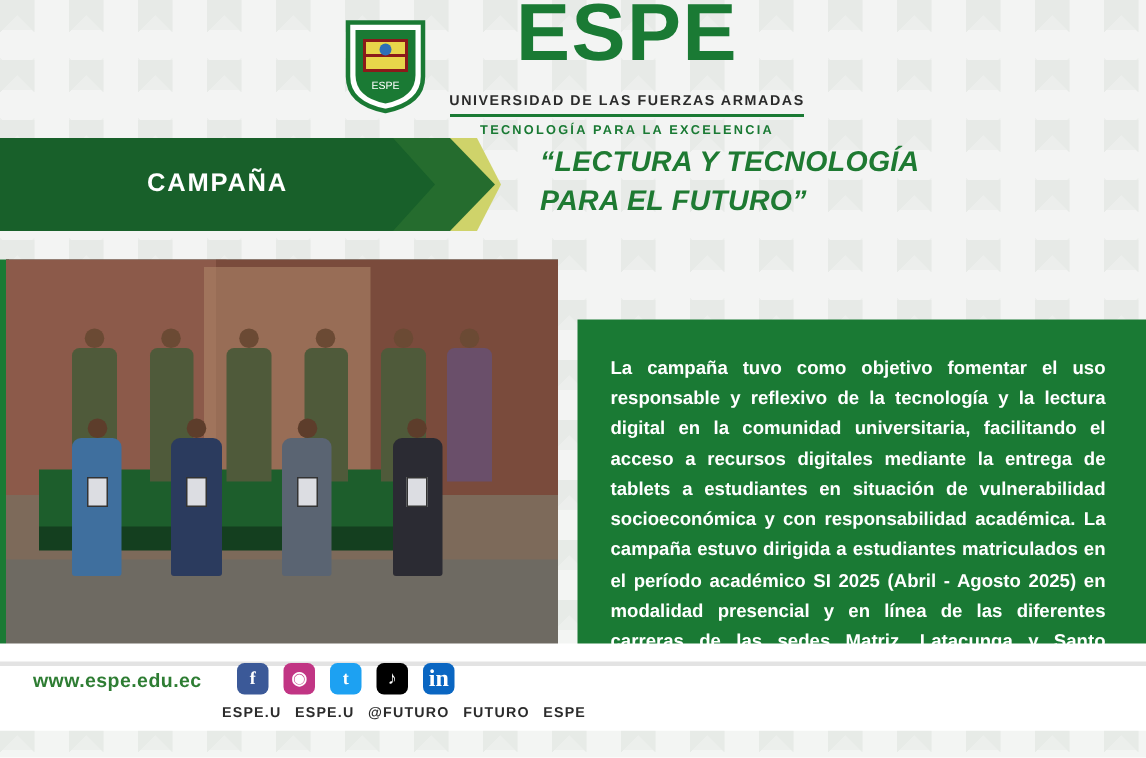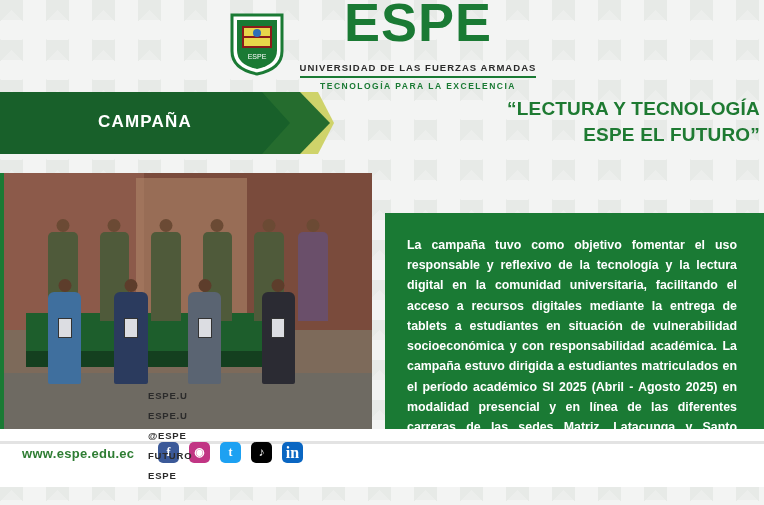--- a/index.html
+++ b/index.html
@@ -75,23 +75,24 @@
     color: #ffffff; font-size: 17px; font-weight: bold; letter-spacing: 1.2px;
     z-index: 3;
   }
   .band-tri {
     position: absolute; top: 0; left: 288px; width: 46px; height: 62px;
     background: #cfd36a;
     clip-path: polygon(0 0, 30px 0, 46px 31px, 30px 62px, 0 62px);
   }
   .band-title {
     position: absolute; top: 96px; left: 360px; width: 400px;
-    text-align: right;
+    text-align: left;
     color: #1e7a32; font-size: 19px; font-weight: bold; line-height: 1.35;
     letter-spacing: .2px;
+    font-style: italic;
   }
   
   .photo {
     position: absolute; left: 4px; top: 173px; width: 368px; height: 270px;
     background: #7d6a5a;
     overflow: hidden;
   }
   
   .ph-wallL { position:absolute; left:0; top:0; width:40%; height:58%; background:#8c5a4a; }
   .ph-wallR { position:absolute; right:0; top:0; width:62%; height:58%; background:#7a4b3c; }
@@ -140,21 +141,21 @@
   }
   .sicon {
     width: 21px; height: 21px; border-radius: 5px;
     display: flex; align-items: center; justify-content: center;
     color: #fff; font-size: 12px; font-weight: bold;
     font-family: "Liberation Serif", serif;
   }
   .handles {
     position: absolute; left: 148px; bottom: 6px;
     font-size: 9.5px; font-weight: bold; color: #2b2b2b; letter-spacing: .8px;
-    display: flex; gap: 9px; flex-direction: column;
+    display: flex; gap: 9px;
   }
   .sq-left {
     position: absolute; left: 0; top: 173px; width: 6px; height: 270px; background: #1a7a34;
   }
 </style>
 </head>
 <body>
 
 <div class="poster">
   <div class="hexbg"></div>
@@ -179,21 +180,21 @@
   </div>
 
   <div class="band">
     <div class="band-tri"></div>
     <div class="band-left"></div>
     <div class="band-left-inner"></div>
     <div class="band-label">CAMPAÑA</div>
   </div>
   <div class="band-title">
     <div>“LECTURA Y TECNOLOGÍA</div>
-    <div>ESPE EL FUTURO”</div>
+    <div>PARA EL FUTURO”</div>
   </div>
 
   <div class="sq-left"></div>
   <div class="photo">
     <div class="ph-ceil"></div>
     <div class="ph-wallL"></div>
     <div class="ph-wallR"></div>
     <div class="ph-panel"></div>
     <div class="ph-floor"></div>
     <div class="ph-table"></div>
@@ -248,18 +249,18 @@
       <span class="sicon" style="background:#3b5998">f</span>
       <span class="sicon" style="background:#c13584">◉</span>
       <span class="sicon" style="background:#1da1f2">t</span>
       <span class="sicon" style="background:#000000">♪</span>
       <span class="sicon" style="background:#0a66c2;font-size:16px">in</span>
     </div>
 
     <div class="handles">
       <span>ESPE.U</span>
       <span>ESPE.U</span>
-      <span>@ESPE</span>
+      <span>@FUTURO</span>
       <span>FUTURO</span>
       <span>ESPE</span>
     </div>
   </div>
 </div>
 
 </body></html>

